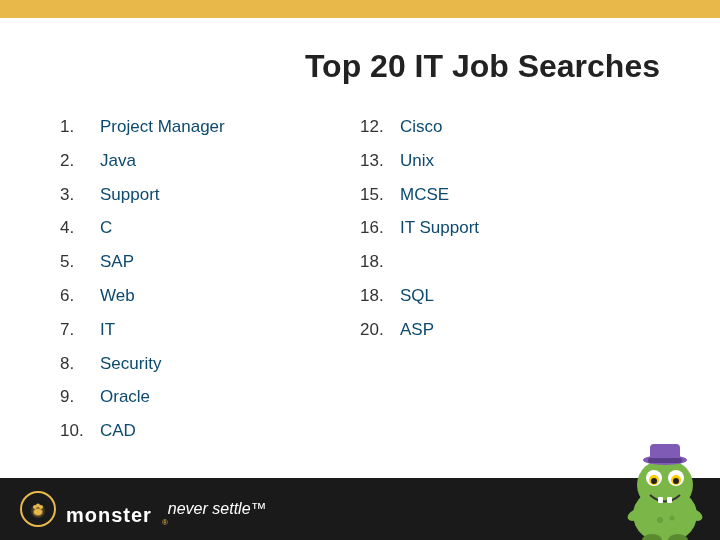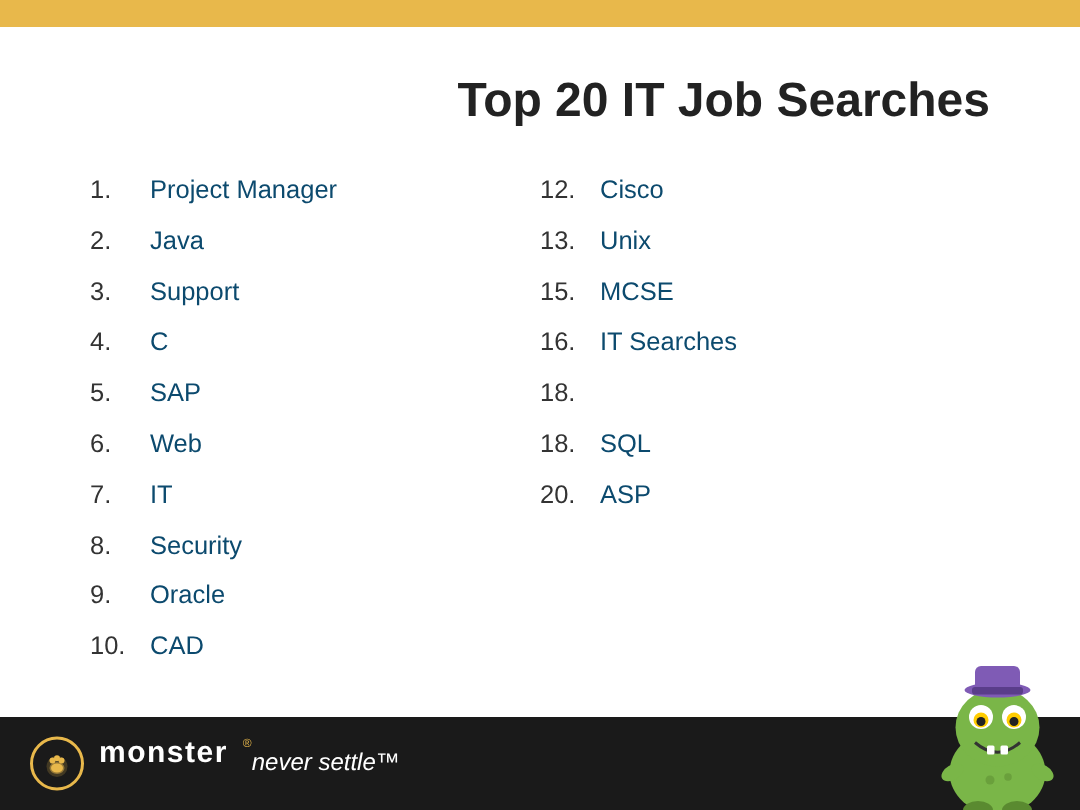--- a/index.html
+++ b/index.html
@@ -67,21 +67,21 @@
       width: 100%;
       height: 62px;
       background: #1a1a1a;
       display: flex;
       align-items: center;
       padding: 0 20px;
     }
 
     .monster-logo {
       display: flex;
-      align-items: flex-start;
+      align-items: flex-end;
       gap: 10px;
     }
 
     .monster-paw {
       width: 36px;
       height: 36px;
       border: 2px solid #E8B84B;
       border-radius: 50%;
       display: flex;
       align-items: center;
@@ -171,21 +171,21 @@
         <div class="list-item">
           <span class="item-number">13.</span>
           <span class="item-label">Unix</span>
         </div>
         <div class="list-item">
           <span class="item-number">15.</span>
           <span class="item-label">MCSE</span>
         </div>
         <div class="list-item">
           <span class="item-number">16.</span>
-          <span class="item-label">IT Searches</span>
+          <span class="item-label">IT Support</span>
         </div>
         <div class="list-item">
           <span class="item-number">18.</span>
         </div>
         <div class="list-item">
           <span class="item-number">18.</span>
           <span class="item-label">SQL</span>
         </div>
         <div class="list-item">
           <span class="item-number">20.</span>

